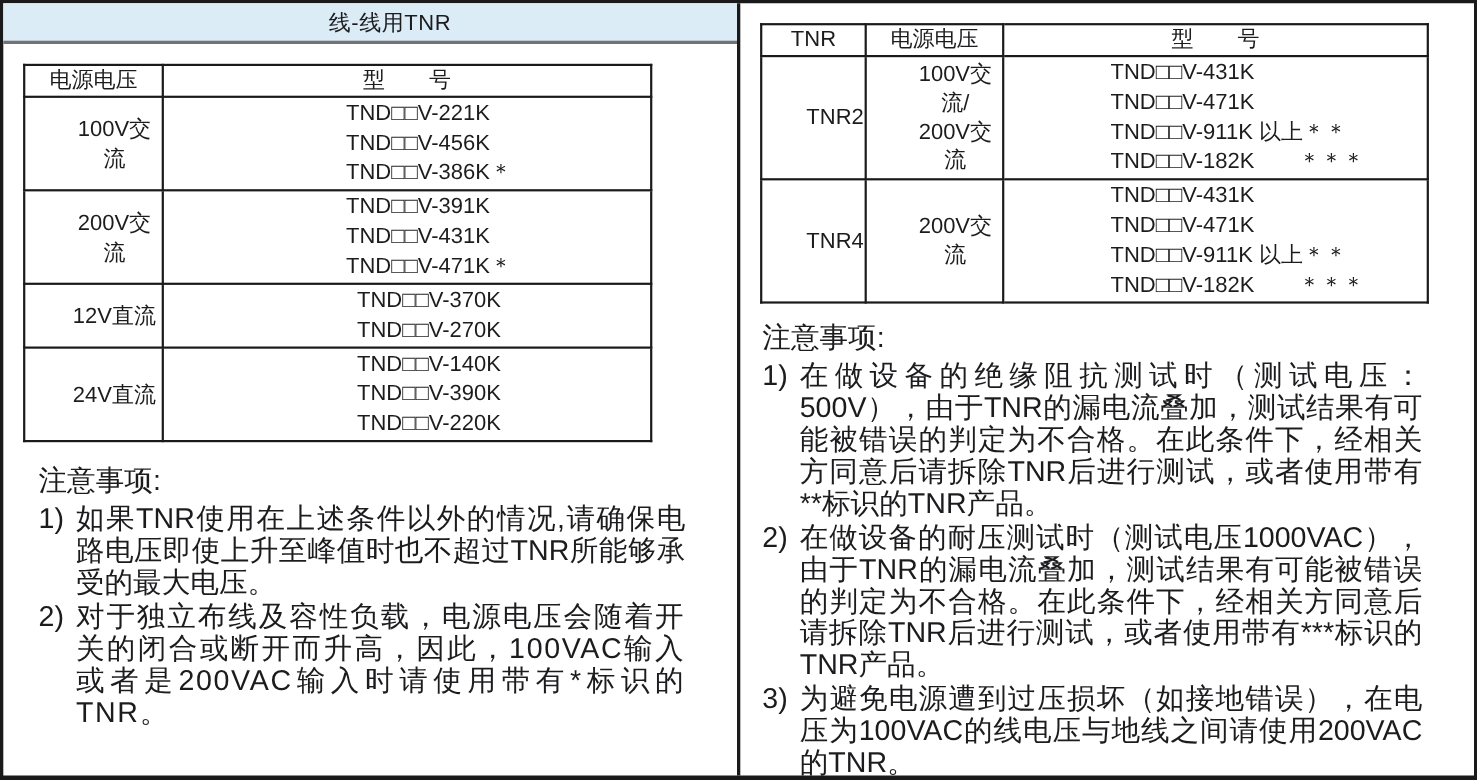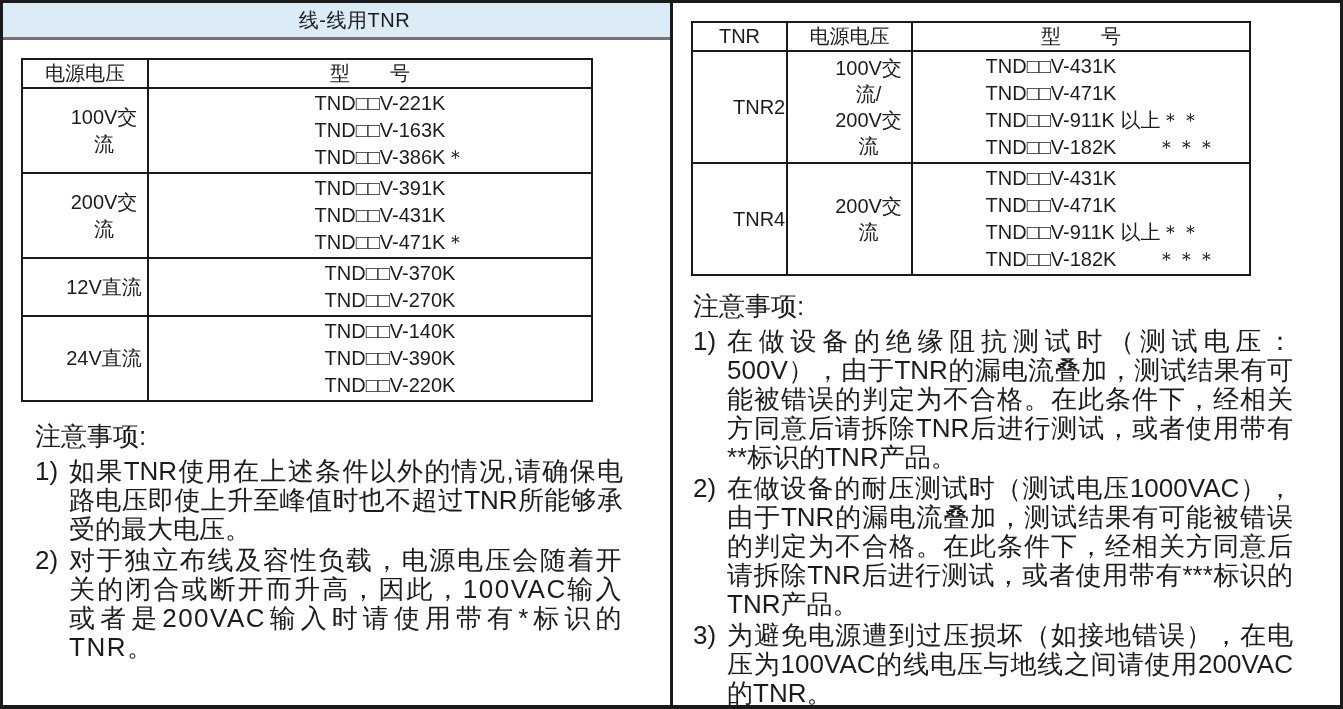--- a/index.html
+++ b/index.html
@@ -61,21 +61,21 @@
     text-align: center;
     padding: 0 2px;
   }
   td.models-cell { text-align: center; padding: 1px 0; }
   .models { display: inline-block; text-align: left; }
   .model-line { line-height: 27px; white-space: pre; }
   .volt-line { line-height: 26px; }
 
   .left-table { width: 572px; margin: 18px 0 0 59px; }
   .left-table col.c1 { width: 126px; }
-  .right-table { width: 560px; margin: 18px 0 0 41px; }
+  .right-table { width: 608px; margin: 18px 0 0 41px; }
   .right-table col.c1 { width: 95px; }
   .right-table col.c2 { width: 125px; }
 
   
   .notes {
     font-size: 26px;
     line-height: 29px;
   }
   .notes.left-notes  { margin: 20px 28px 0 32px; width: 588px; }
   .notes.right-notes { margin: 16px 22px 0 20px; width: 600px; }
@@ -114,21 +114,21 @@
             <th>电源电压</th>
             <th>型　　号</th>
           </tr>
         </thead>
         <tbody>
           <tr>
             <td class="voltage-cell">100V交流</td>
             <td class="models-cell">
               <div class="models">
                 <div class="model-line">TND□□V-221K</div>
-                <div class="model-line">TND□□V-163K</div>
+                <div class="model-line">TND□□V-456K</div>
                 <div class="model-line">TND□□V-386K＊</div>
               </div>
             </td>
           </tr>
           <tr>
             <td class="voltage-cell">200V交流</td>
             <td class="models-cell">
               <div class="models">
                 <div class="model-line">TND□□V-391K</div>
                 <div class="model-line">TND□□V-431K</div>

